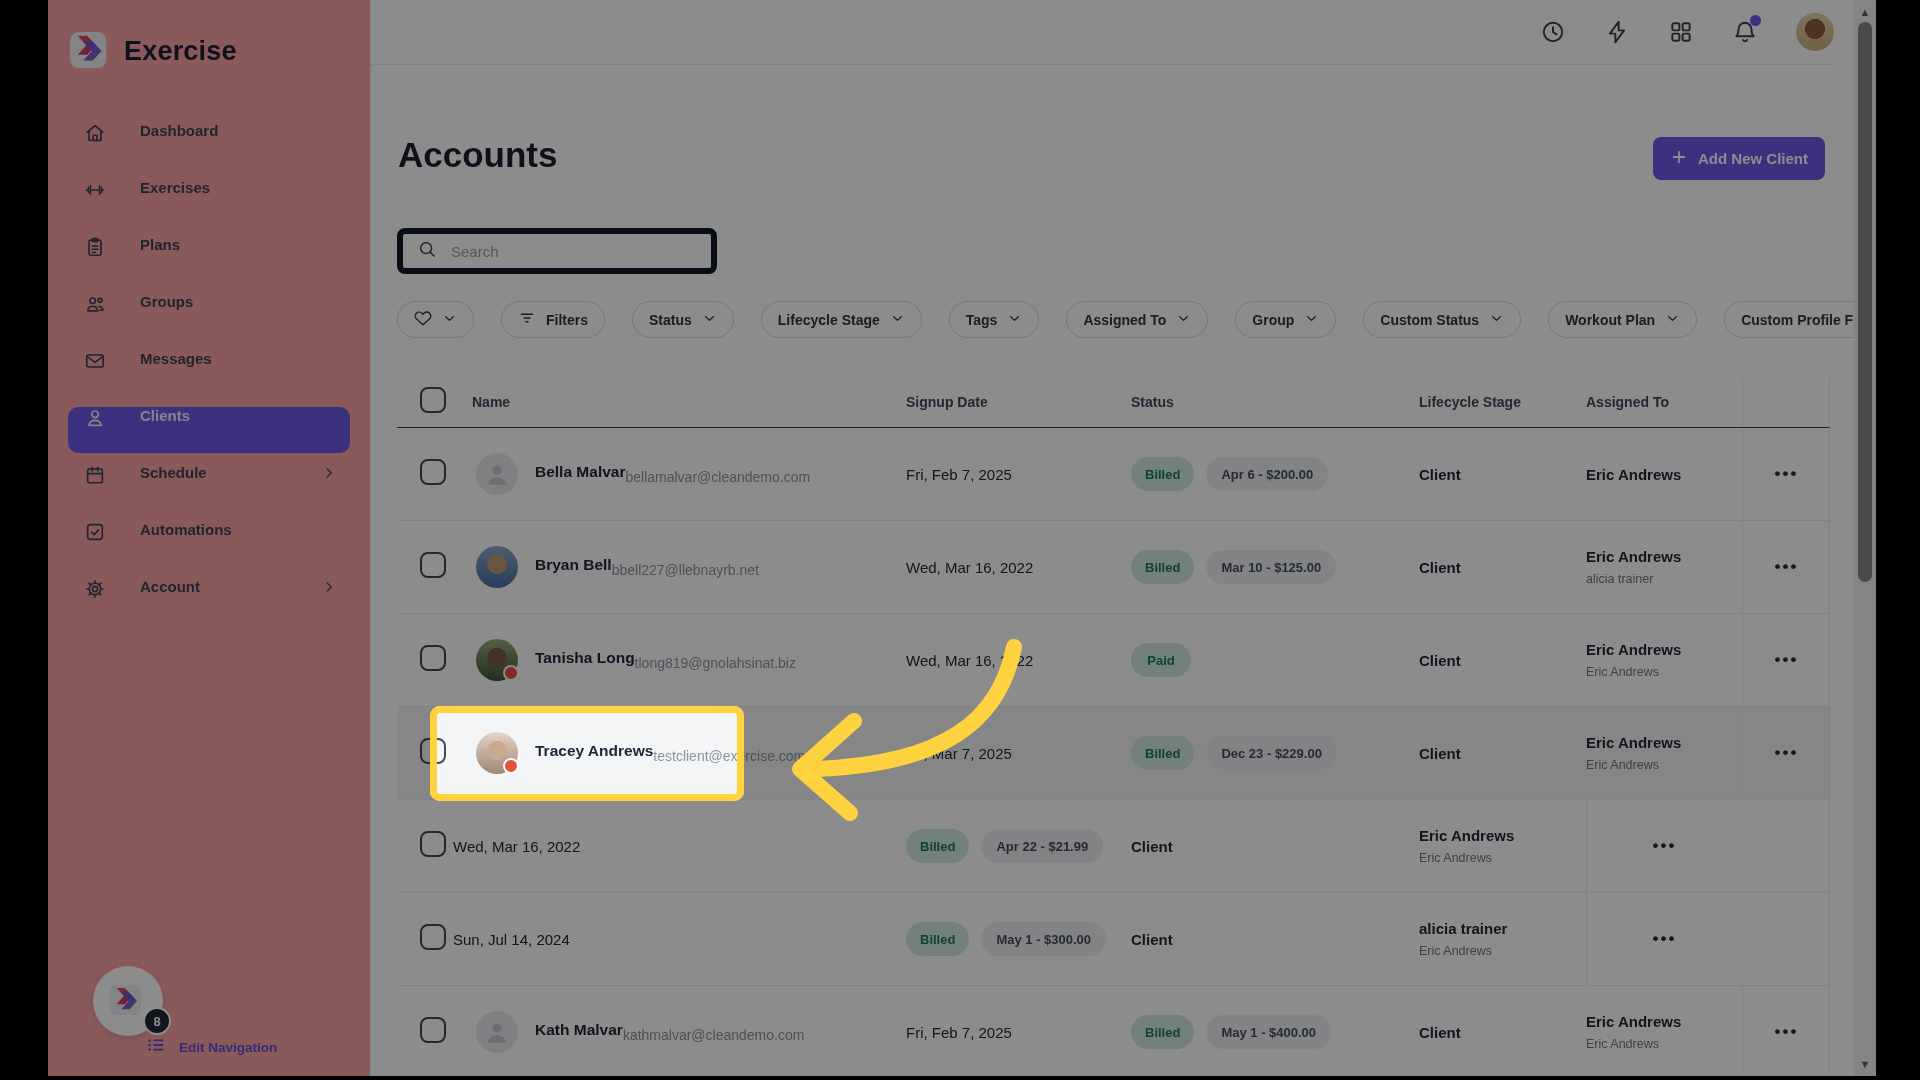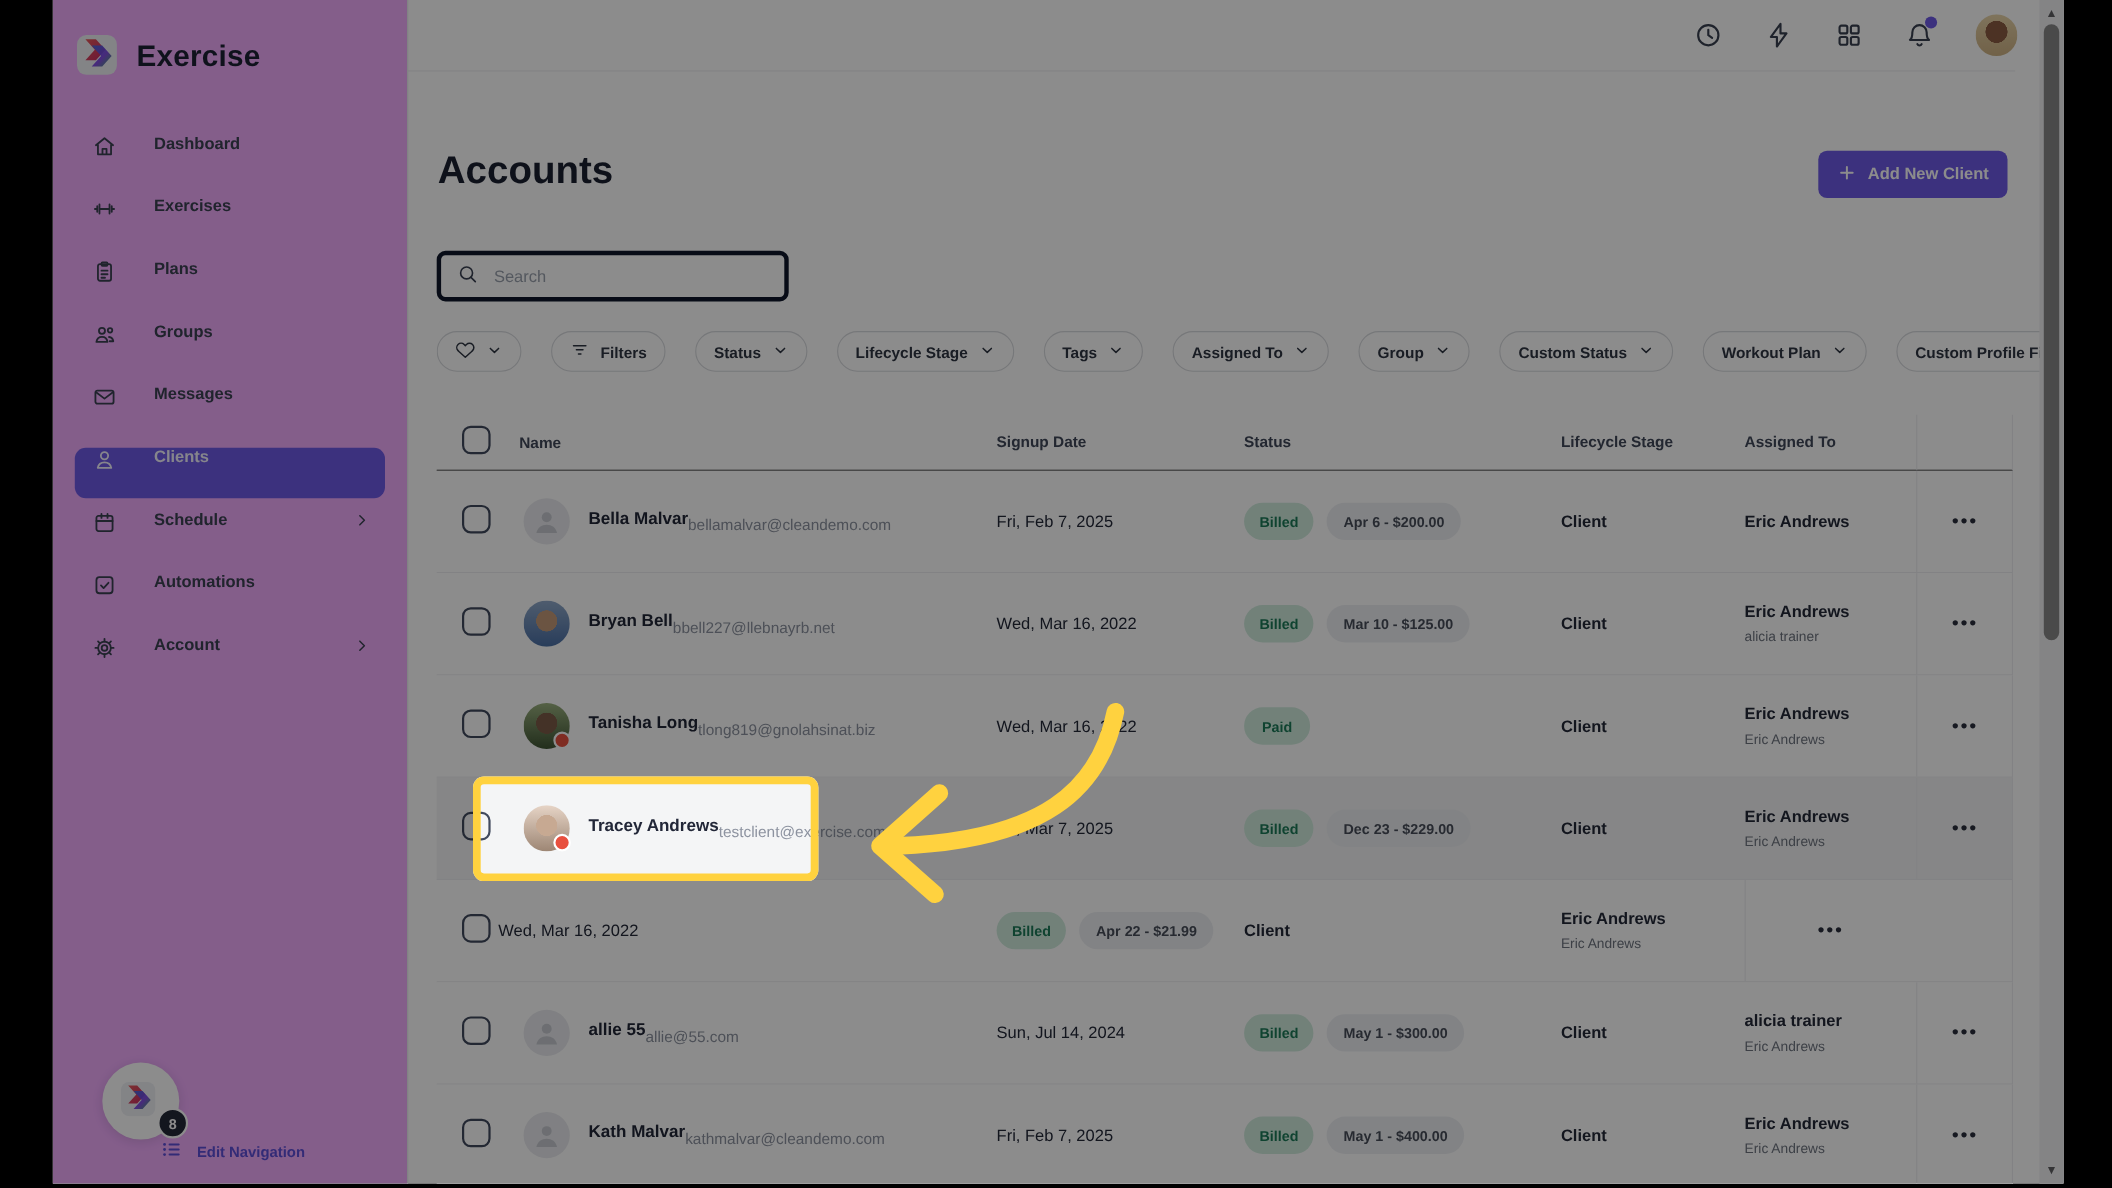--- a/index.html
+++ b/index.html
@@ -1,21 +1,21 @@
 <!DOCTYPE html>
 <html style="--accent: #6D59E6; --badge-bg: #CFEBDD; --badge-tx: #1C7A58; --hl: #FFD23F;"><head>
 <meta charset="utf-8">
 <style>
   html,body{margin:0;padding:0}
   body{width:1920px;height:1080px;background:#000;position:relative;overflow:hidden;
        font-family:"Liberation Sans",sans-serif;-webkit-font-smoothing:antialiased}
   .app{position:absolute;left:48px;top:0;width:1828px;height:1076px;background:#fff;overflow:hidden}
 
   
-  .sidebar{position:absolute;left:0;top:0;width:322px;height:100%;background:#f0abfc;border-right:1px solid #eceef1}
+  .sidebar{position:absolute;left:0;top:0;width:322px;height:100%;background:#fca5a5;border-right:1px solid #eceef1}
   .logo{position:absolute;left:22px;top:30px;display:flex;align-items:center;gap:12px}
   .logo-text{font-size:27px;font-weight:800;color:#1d2233;letter-spacing:.2px}
   .nav{position:absolute;left:20px;top:122px;width:282px}
   .nav-item{display:flex;align-items:flex-start;gap:34px;height:46px;margin-bottom:11px;border-radius:10px;
             padding:0 16px;color:#3b4252;font-size:15px;font-weight:700;position:relative;cursor:pointer}
   .nav-item.selected{background:var(--accent);color:#f4f3ff}
   .nav-icon{width:22px;height:22px;display:inline-flex}
   .nav-icon svg{width:22px;height:22px}
   .nav-chevron{position:absolute;right:12px;width:18px;height:18px;display:inline-flex}
   .nav-chevron svg{width:18px;height:18px}
@@ -37,21 +37,21 @@
   .bell-dot{position:absolute;right:-3px;top:-4px;width:11px;height:11px;border-radius:50%;background:var(--accent)}
   .profile-avatar{width:38px;height:38px;border-radius:50%;cursor:pointer;
      background:radial-gradient(circle at 50% 42%,#8a5c42 0 34%,rgba(0,0,0,0) 35%),linear-gradient(180deg,#e7d3a8,#cdb183)}
 
   
   .page-title{position:absolute;left:350px;top:112px;font-size:35px;font-weight:800;color:#1b2030}
   .add-btn{position:absolute;left:1605px;top:137px;width:172px;height:43px;border:0;border-radius:8px;
            background:var(--accent);color:#fff;font-size:15px;font-weight:700;font-family:inherit;
            display:flex;align-items:center;justify-content:center;gap:10px;cursor:pointer}
   .add-btn .ic svg{width:18px;height:18px}
-  .search{position:absolute;left:349px;top:228px;width:320px;height:46px;border:4px solid #0f172a;border-radius:8px;
+  .search{position:absolute;left:349px;top:228px;width:320px;height:46px;border:6px solid #0f172a;border-radius:8px;
           box-sizing:border-box;display:flex;align-items:center;gap:12px;padding:0 14px;background:#fff}
   .search .ic svg{width:20px;height:20px;color:#3a4152}
   .search input{border:0;outline:0;flex:1;font-size:15px;font-family:inherit;color:#30364a;background:transparent}
   .search input::placeholder{color:#9aa1ad}
 
   
   .chips{position:absolute;left:349px;top:301px;width:1459px;height:38px;display:flex;gap:27px;overflow:hidden}
   .chip{flex:0 0 auto;height:37px;border:1px solid #d8dade;border-radius:19px;background:#fff;padding:0 16px;
         display:flex;align-items:center;gap:10px;font-size:14px;font-weight:600;color:#2f3542;
         font-family:inherit;white-space:nowrap;cursor:pointer}
@@ -488,32 +488,20 @@
      <div class="assigned">
        <span class="assigned-primary">Eric Andrews</span>
        <span class="assigned-secondary">Eric Andrews</span>
      </div>
      <div class="actions">
             <button class="ellipsis">•••</button>
           </div>
    </div>
         <div class="trow">
      <div><span class="checkbox"></span></div>
-     <div class="namecell">
-       <span class="avatar ph">
-              <svg viewBox="0 0 24 24" fill="#c6c9d0">
-                <circle cx="12" cy="9" r="3.6"></circle>
-                <path d="M4.5 20.5c.8-4 3.8-6 7.5-6s6.7 2 7.5 6z"></path>
-              </svg>
-            </span>
-       <span class="nameblock">
-         <span class="client-name">allie 55</span>
-         <span class="client-email">allie@55.com</span>
-       </span>
-     </div>
      <div class="date">Sun, Jul 14, 2024</div>
      <div class="statuscell">
        <span class="badge">Billed</span>
        <span class="pill">May 1 - $300.00</span>
      </div>
      <div class="lifecycle">Client</div>
      <div class="assigned">
        <span class="assigned-primary">alicia trainer</span>
        <span class="assigned-secondary">Eric Andrews</span>
      </div>

